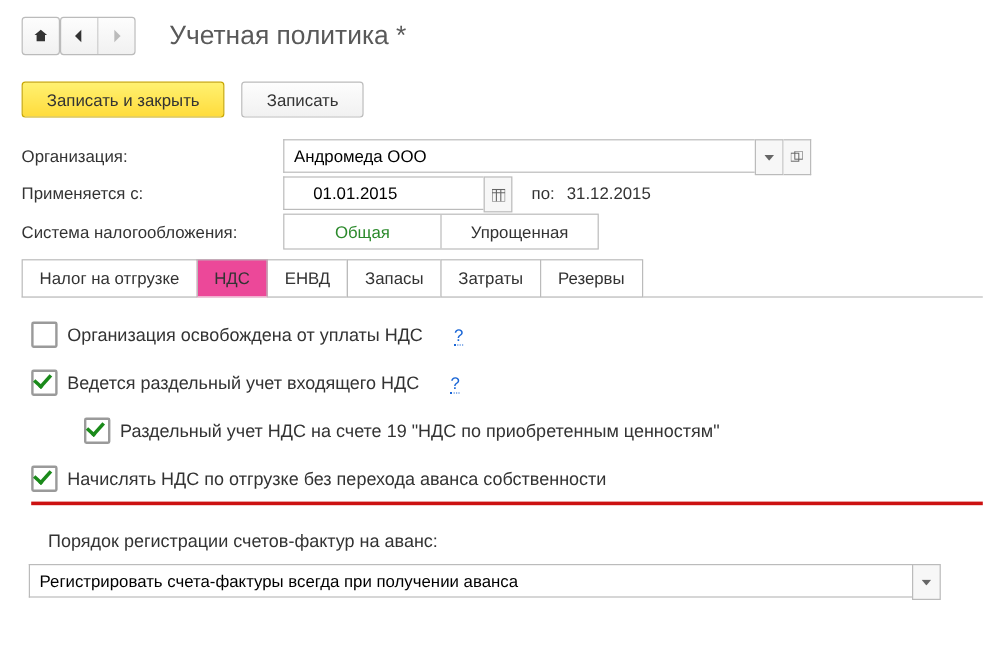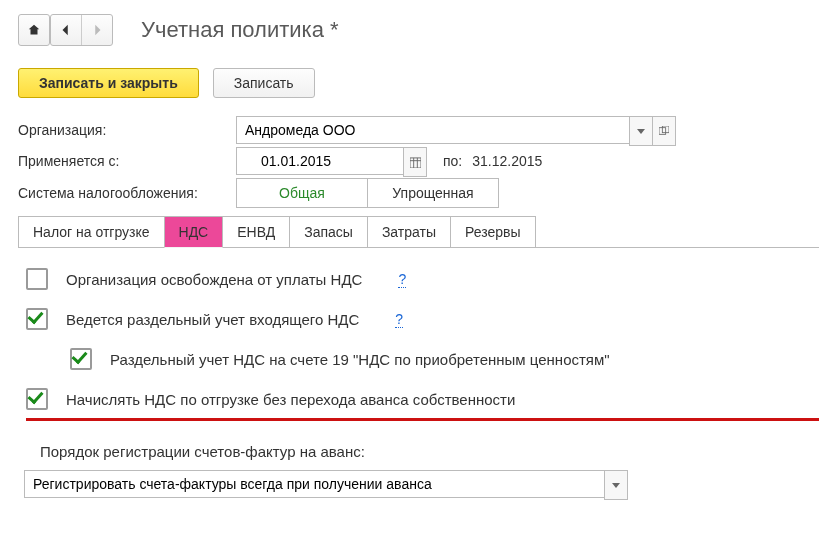--- a/index.html
+++ b/index.html
@@ -6,49 +6,49 @@
   .win{width:837px;min-height:549px;padding:14px 18px;box-sizing:border-box}
   .topbar{display:flex;align-items:center;gap:0;margin-bottom:22px}
   .btn-grp{display:flex;border:1px solid #bbb;border-radius:3px;background:linear-gradient(#fdfdfd,#f1f1f1);height:30px}
   .btn-grp .tb-btn{width:30px;display:flex;align-items:center;justify-content:center;color:#555;cursor:pointer}
   .btn-grp .tb-btn + .tb-btn{border-left:1px solid #ccc}
   .btn-grp .tb-btn.dis{color:#bbb}
   .tb-btn svg{width:14px;height:14px}
   .title{font-size:22px;color:#595959;margin-left:28px}
   .actbar{display:flex;gap:14px;margin-bottom:18px}
   .btn{border:1px solid #bbb;border-radius:3px;background:linear-gradient(#fdfdfd,#f1f1f1);padding:6px 20px;font-size:14px;color:#333;cursor:pointer}
-  .btn.primary{background:linear-gradient(#fff171,#ffdc3c);border-color:#c9a800;font-weight:bold}
+  .btn.primary{background:linear-gradient(#fff171,#ffdc3c);border-color:#c9a800;font-weight:normal}
   .btn.print{display:flex;align-items:center;gap:8px;padding:6px 14px}
   .btn.print svg{width:14px;height:14px}
   .field-row{display:flex;align-items:center;margin-bottom:3px;gap:0}
   .lbl{width:218px;font-size:14px;color:#333}
   .combo{display:flex;height:28px}
   .combo input{border:1px solid #bbb;border-right:none;flex:1;height:26px;padding:0 8px;font-size:14px}
   .ibtn{border:1px solid #bbb;background:#f7f7f7;width:22px;height:28px;display:flex;align-items:center;justify-content:center;color:#666;cursor:pointer}
   .ibtn + .ibtn{border-left:none}
   .date-inp{display:flex;height:28px}
   .date-inp input{border:1px solid #bbb;border-right:none;width:118px;height:26px;padding:0 24px;font-size:14px}
   .seg{display:flex;border:1px solid #bbb;height:28px}
   .seg .seg-btn{width:130px;display:flex;align-items:center;justify-content:center;font-size:14px;color:#333;cursor:pointer}
   .seg .seg-btn + .seg-btn{border-left:1px solid #bbb}
   .seg .seg-btn.active{color:#2c8a2c}
   .tabs{display:flex;margin-top:8px}
   .tab{border:1px solid #bbb;padding:7px 14px;font-size:14px;color:#333;cursor:pointer;background:#fff;margin-left:-1px}
   .tab:first-child{margin-left:0}
   .tab.active{background:#ec4899;border-bottom-color:#f3f3f3;position:relative;z-index:2}
   .tab-body{border-top:1px solid #bbb;margin-top:-1px;padding:20px 0 0 0}
-  .chk-row{display:flex;align-items:center;gap:18px;margin:0 0 18px 8px}
+  .chk-row{display:flex;align-items:center;gap:8px;margin:0 0 18px 8px}
   .chk-row.indent{margin-left:52px}
   .chk{width:18px;height:18px;border:2px solid #9a9a9a;border-radius:2px;background:#fff;flex:none;position:relative;cursor:pointer}
   .chk.checked::after{content:"";position:absolute;left:3px;top:-1px;width:6px;height:11px;border:solid #1a8a1a;border-width:0 3px 3px 0;transform:rotate(42deg)}
   .chk-label{font-size:15px;color:#333}
   .help{color:#1a66d6;margin-left:18px;font-size:14px;border-bottom:1px dotted #1a66d6;cursor:help}
   .underline-red{border-bottom:3px solid #cc1111;padding-bottom:8px;margin-bottom:22px}
   .sect-label{font-size:15px;color:#333;margin:0 0 10px 22px}
-  .wide-combo{display:flex;height:28px;margin-left:6px;width:604px}
+  .wide-combo{display:flex;height:28px;margin-left:6px;width:760px}
   .wide-combo input{flex:1;border:1px solid #bbb;border-right:none;height:26px;padding:0 8px;font-size:14px}
 </style>
 </head>
 <body>
 
 <div class="win">
 
   <div class="topbar">
     <div class="btn-grp">
       <div class="tb-btn">

